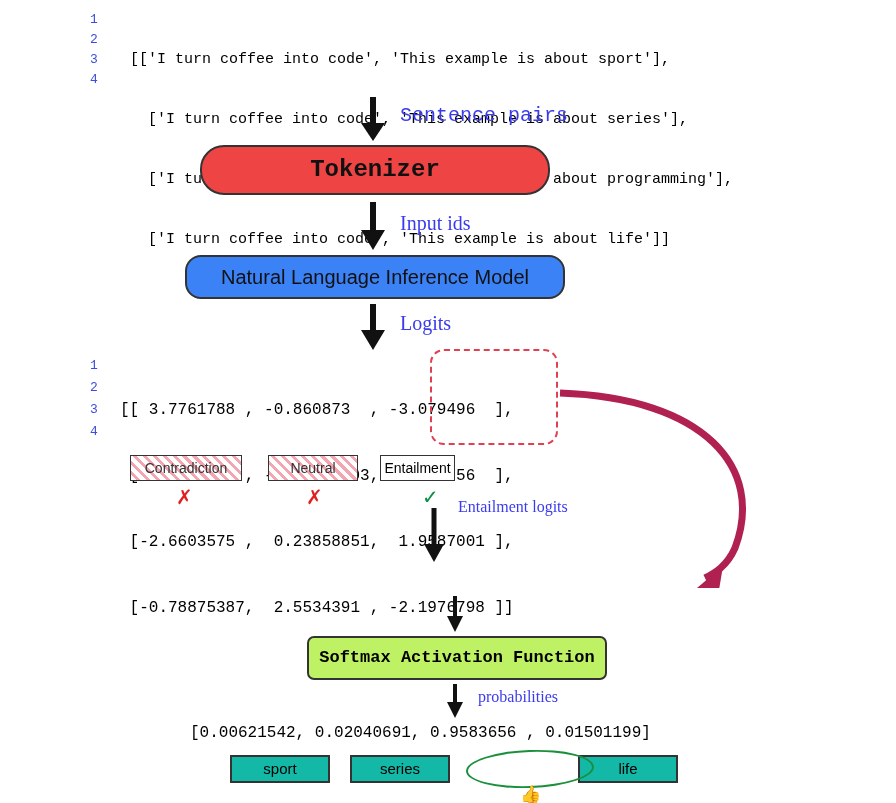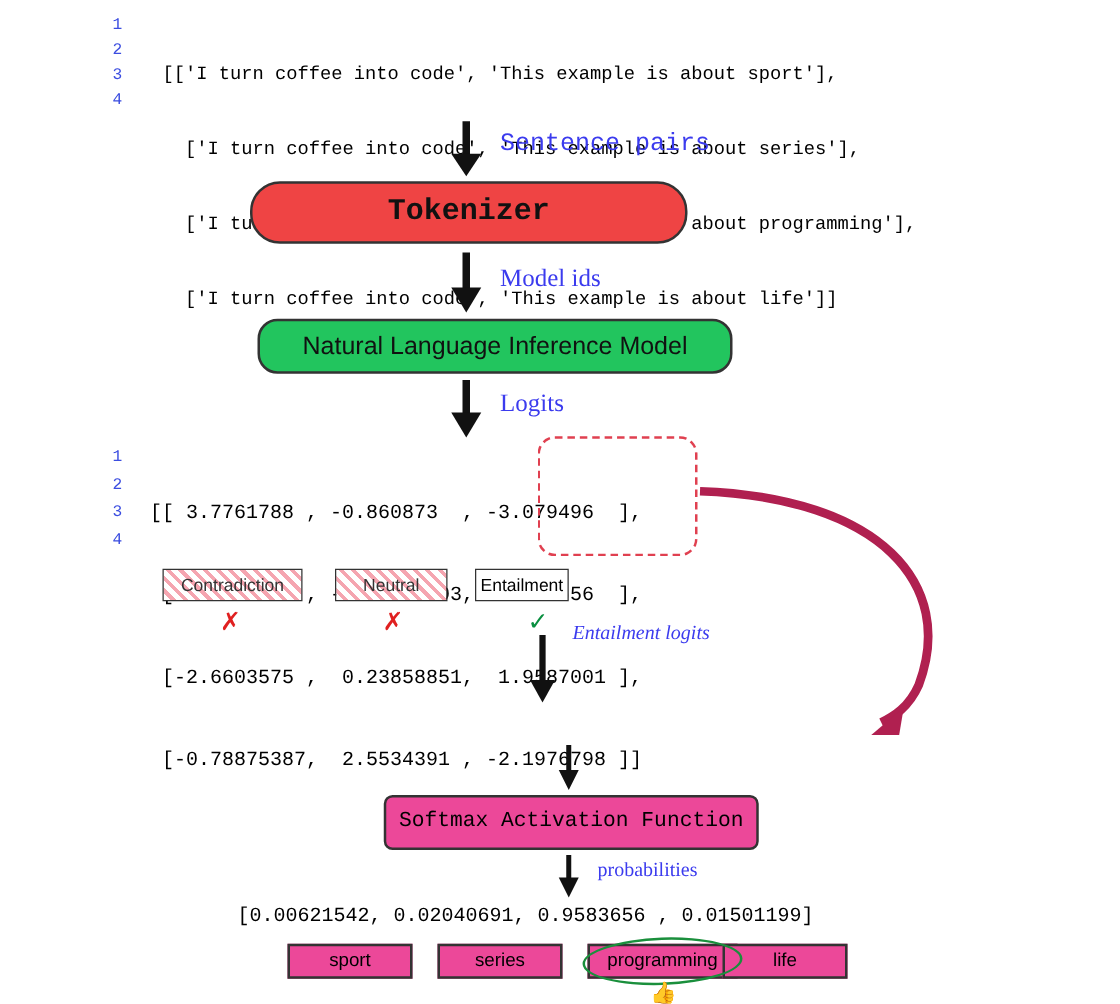--- a/index.html
+++ b/index.html
@@ -53,31 +53,30 @@
     text-align: center;
     font-family: "Courier New", monospace;
   }
   .tokenizer-box {
     left: 200px; top: 145px; width: 350px; height: 50px;
     background: #ef4444;
     font-size: 24px; font-weight: bold; line-height: 46px; color: #111;
   }
   .nli-box {
     left: 185px; top: 255px; width: 380px; height: 44px;
-    background: #22c55e;
+    background: #3b82f6;
     font-family: Arial, sans-serif;
     font-size: 20px; line-height: 40px; color: #111;
     border-radius: 16px;
-    margin-left: 21px;
   }
   .softmax-box {
     left: 307px; top: 636px; width: 300px; height: 44px;
-    background: #ec4899;
+    background: #bef264;
     font-family: "Courier New", monospace;
-    font-size: 17px; font-weight: normal; line-height: 40px; color: #000;
+    font-size: 17px; font-weight: bold; line-height: 40px; color: #000;
     border-radius: 7px;
   }
 
   
   .logits {
     position: absolute;
     top: 355px; left: 120px;
     font-size: 16px;
     line-height: 22px;
     white-space: pre;
@@ -138,21 +137,21 @@
     white-space: pre;
   }
 
   
   .classbox {
     position: absolute;
     top: 755px; height: 28px;
     border: 2px solid #333;
     font-size: 15px; text-align: center; line-height: 24px;
     font-family: Arial, sans-serif;
-    background: #ec4899;
+    background: #14b8a6;
   }
   .cb1 { left: 230px; width: 100px; }
   .cb2 { left: 350px; width: 100px; }
   .cb3 { left: 470px; width: 120px; }
   .cb4 { left: 578px; width: 100px; }
 
   
   .ellipse {
     position: absolute;
     left: 466px; top: 750px; width: 128px; height: 38px;
@@ -205,21 +204,21 @@
     <polygon points="6,28 30,28 18,46" fill="#111"></polygon>
   </svg>
   <div class="hlabel" style="left:400px; top:104px;font-family:Liberation Mono, monospace;">Sentence pairs</div>
 
   <div class="box tokenizer-box">Tokenizer</div>
 
   <svg class="arrow" style="left:355px; top:200px; width:40px; height:52px;">
     <line x1="18" y1="2" x2="18" y2="34" stroke="#111" stroke-width="6"></line>
     <polygon points="6,30 30,30 18,50" fill="#111"></polygon>
   </svg>
-  <div class="hlabel" style="left:400px; top:212px;">Model ids</div>
+  <div class="hlabel" style="left:400px; top:212px;">Input ids</div>
 
   <div class="box nli-box">Natural Language Inference Model</div>
 
   <svg class="arrow" style="left:355px; top:302px; width:40px; height:50px;">
     <line x1="18" y1="2" x2="18" y2="32" stroke="#111" stroke-width="6"></line>
     <polygon points="6,28 30,28 18,48" fill="#111"></polygon>
   </svg>
   <div class="hlabel" style="left:400px; top:312px;">Logits</div>
 
   <div class="logits-nums mono">
@@ -236,21 +235,21 @@
   </div>
   <div class="dashed-col"></div>
 
   <div class="catbox hatched cat1">Contradiction</div>
   <div class="catbox hatched cat2">Neutral</div>
   <div class="catbox cat3">Entailment</div>
   <div class="xmark" style="left:176px;">✗</div>
   <div class="xmark" style="left:306px;">✗</div>
   <div class="check" style="left:422px;">✓</div>
 
-  <div class="hlabel" style="left:458px; top:498px; font-size:16px;font-style:italic;">Entailment logits</div>
+  <div class="hlabel" style="left:458px; top:498px; font-size:16px;">Entailment logits</div>
   <svg class="arrow" style="left:418px; top:506px; width:36px; height:60px;">
     <line x1="16" y1="2" x2="16" y2="42" stroke="#111" stroke-width="5"></line>
     <polygon points="6,38 26,38 16,56" fill="#111"></polygon>
   </svg>
 
   <svg class="arrow" style="left:555px; top:388px; width:230px; height:200px;">
     <path d="M5,5 C150,10 210,80 180,160 C172,178 160,185 150,190" fill="none" stroke="#b02050" stroke-width="7"></path>
     <polygon points="168,178 142,200 164,202" fill="#b02050"></polygon>
   </svg>
 
@@ -265,18 +264,17 @@
   <svg class="arrow" style="left:442px; top:682px; width:30px; height:40px;">
     <line x1="13" y1="2" x2="13" y2="24" stroke="#111" stroke-width="4"></line>
     <polygon points="5,20 21,20 13,36" fill="#111"></polygon>
   </svg>
   <div class="hlabel" style="left:478px; top:688px; font-size:16px;">probabilities</div>
 
   <div class="probs mono">[0.00621542, 0.02040691, 0.9583656 , 0.01501199]</div>
 
   <div class="classbox cb1">sport</div>
   <div class="classbox cb2">series</div>
-  <div class="classbox cb3">programming</div>
   <div class="classbox cb4">life</div>
   <div class="ellipse"></div>
   <div class="thumb">👍</div>
 
 </div>
 
 </body></html>

